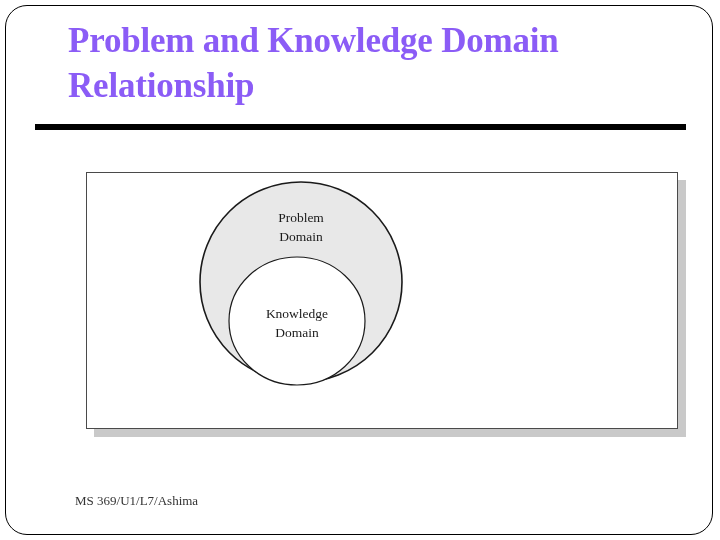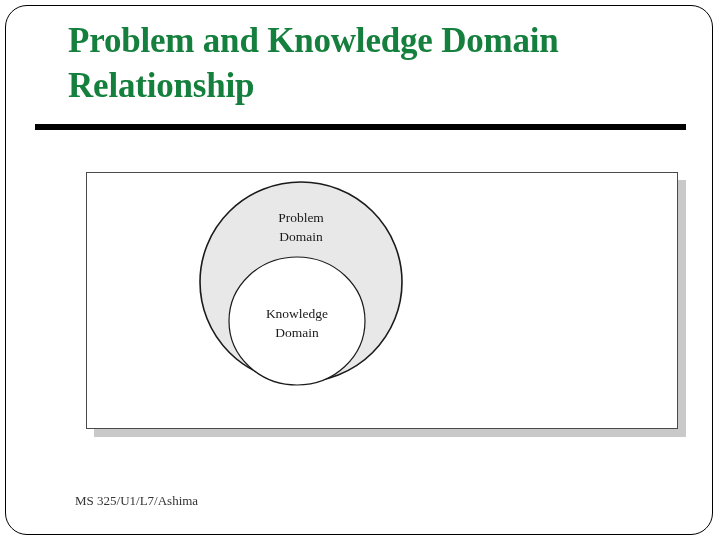--- a/index.html
+++ b/index.html
@@ -40,21 +40,21 @@
     left: 68px;
     top: 18px;
     width: 600px;
   }
   #slide-title {
     margin: 0;
     font-family: "Liberation Serif", serif;
     font-weight: bold;
     font-size: 35px;
     line-height: 45px;
-    color: #15803d;
+    color: #8b5cf6;
     letter-spacing: -0.2px;
     white-space: pre-line;
   }
 
   #title-rule {
     position: absolute;
     left: 35px;
     top: 124px;
     width: 651px;
     height: 6px;
@@ -135,15 +135,15 @@
         <text class="venn-label" x="214" y="68" text-anchor="middle">Domain</text>
 
         <ellipse cx="210" cy="148" rx="68" ry="64" fill="#ffffff" stroke="#1a1a1a" stroke-width="1.2"></ellipse>
 
         <text class="venn-label" x="210" y="145" text-anchor="middle">Knowledge</text>
         <text class="venn-label" x="210" y="164" text-anchor="middle">Domain</text>
       </svg>
     </div>
   </div>
 
-  <div id="footer-note">MS 325/U1/L7/Ashima</div>
+  <div id="footer-note">MS 369/U1/L7/Ashima</div>
 
 </div>
 
 </body></html>

